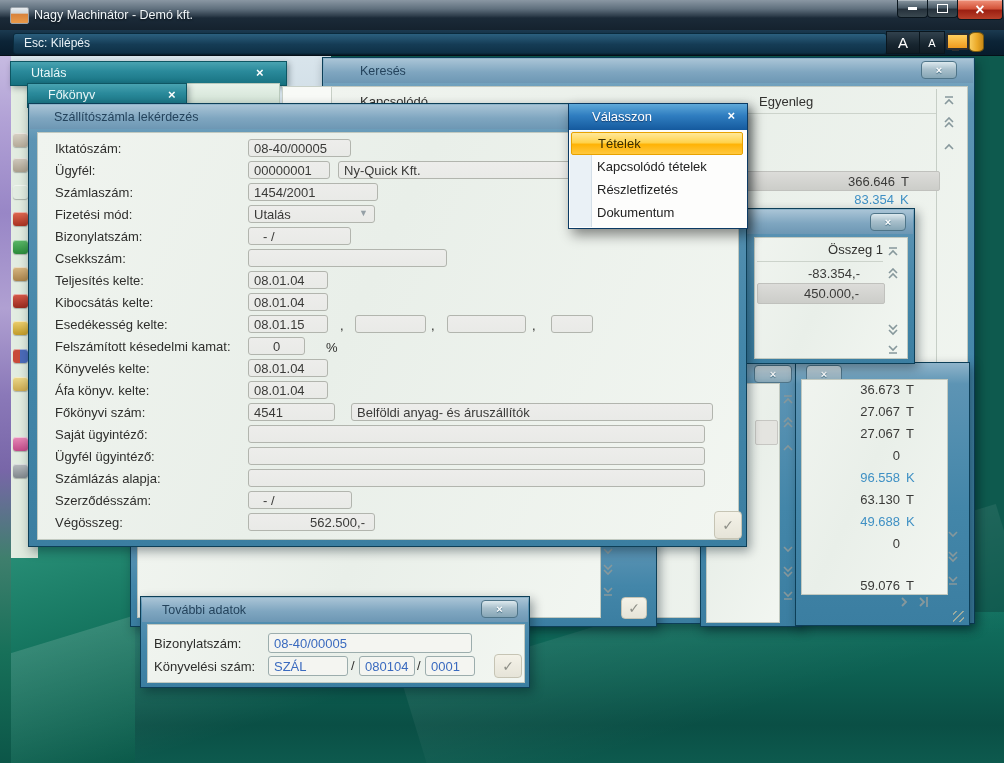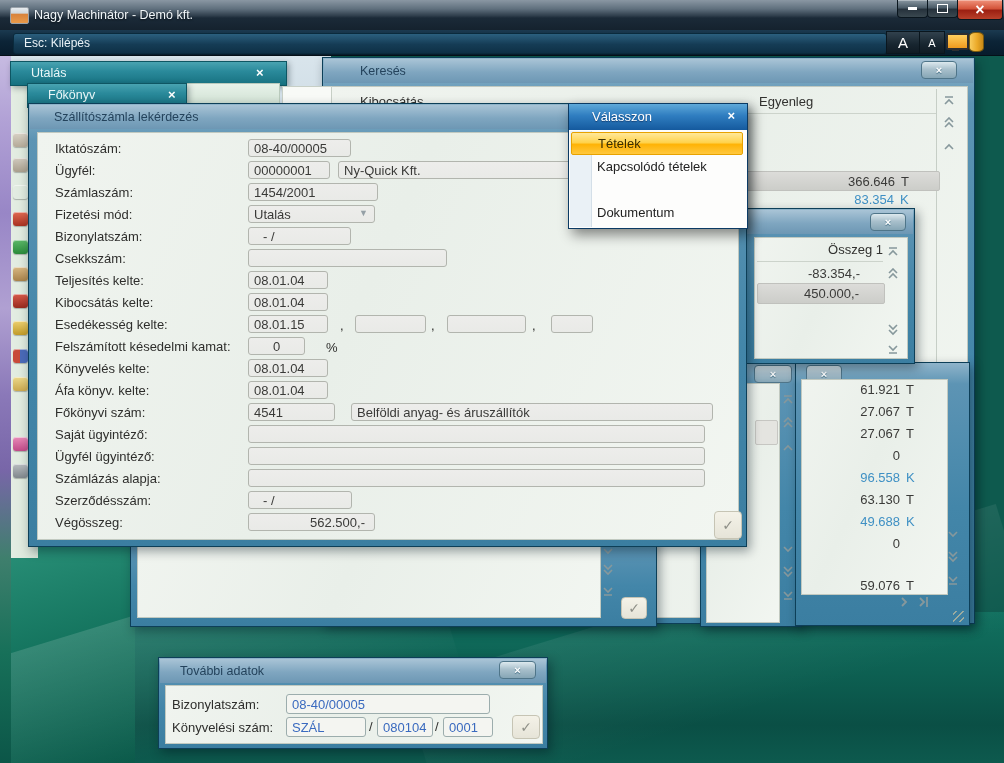--- a/index.html
+++ b/index.html
@@ -144,21 +144,21 @@
   <div class="abs sage"></div>
 
   <div class="abs win" style="left:322px;top:57px;width:651px;height:565px;z-index:5;">
     <div class="wtitle">
       <span class="t" style="left:36px;">Keresés</span>
     </div>
     <div class="xbtn" style="left:598px;top:3px;width:34px;">
         <span>×</span>
       </div>
     <div class="wpanel" style="left:8px;top:28px;width:635px;height:530px;">
-      <div class="hdr" style="left:28px;top:7px;">Kibocsátás</div>
+      <div class="hdr" style="left:28px;top:7px;">Kapcsolódó</div>
       <div class="hdr" style="left:427px;top:7px;">Egyenleg</div>
       <div class="sep-h" style="left:2px;top:26px;width:602px;"></div>
       <div class="sep-v" style="left:604px;top:2px;height:526px;"></div>
 
       <div class="lrow sel" style="left:2px;top:84px;width:604px;height:18px;">
         <span class="num" style="left:0;width:560px;">366.646</span>
         <span class="sfx" style="left:566px;">T</span>
       </div>
       <div class="lrow blue" style="left:2px;top:103px;width:604px;height:18px;">
         <span class="num" style="left:0;width:560px;">83.354</span>
@@ -246,21 +246,21 @@
         </svg>
       </div>
   </div>
 
   <div class="abs win" style="left:795px;top:362px;width:173px;height:262px;z-index:9;">
     <div class="xbtn" style="left:10px;top:2px;width:34px;">
         <span>×</span>
       </div>
     <div class="wpanel" style="left:5px;top:16px;width:145px;height:214px;">
       <div class="lrow" style="left:0;top:0;width:145px;height:22px;">
-          <span class="num" style="left:0;width:98px;">61.921</span>
+          <span class="num" style="left:0;width:98px;">36.673</span>
           <span class="sfx" style="left:104px;">T</span>
         </div>
       <div class="lrow" style="left:0;top:22px;width:145px;height:22px;">
           <span class="num" style="left:0;width:98px;">27.067</span>
           <span class="sfx" style="left:104px;">T</span>
         </div>
       <div class="lrow" style="left:0;top:44px;width:145px;height:22px;">
           <span class="num" style="left:0;width:98px;">27.067</span>
           <span class="sfx" style="left:104px;">T</span>
         </div>
@@ -457,24 +457,25 @@
   </div>
 
   <div class="abs popup">
     <div class="ptitle">
       <span class="t">Válasszon</span>
       <span class="x">×</span>
     </div>
     <div class="pstrip"></div>
     <div class="pitem hl" style="top:28px;"><span class="tx">Tételek</span></div>
     <div class="pitem" style="top:51px;"><span class="tx">Kapcsolódó tételek</span></div>
+    <div class="pitem" style="top:74px;"><span class="tx">Részletfizetés</span></div>
     <div class="pitem" style="top:97px;"><span class="tx">Dokumentum</span></div>
   </div>
 
-  <div class="abs win" style="left:140px;top:657px;width:388px;height:90px;z-index:12;margin-left:18px;">
+  <div class="abs win" style="left:140px;top:596px;width:388px;height:90px;z-index:12;">
     <div class="wtitle">
       <span class="t" style="left:20px;">További adatok</span>
     </div>
     <div class="xbtn" style="left:340px;top:3px;width:35px;">
         <span>×</span>
       </div>
     <div class="wpanel" style="left:6px;top:27px;width:376px;height:57px;">
       <span class="tlabel" style="left:6px;top:11px;">Bizonylatszám:</span>
       <span class="bluefield" style="left:120px;top:8px;width:204px;">08-40/00005</span>
       <span class="tlabel" style="left:6px;top:34px;">Könyvelési szám:</span>

